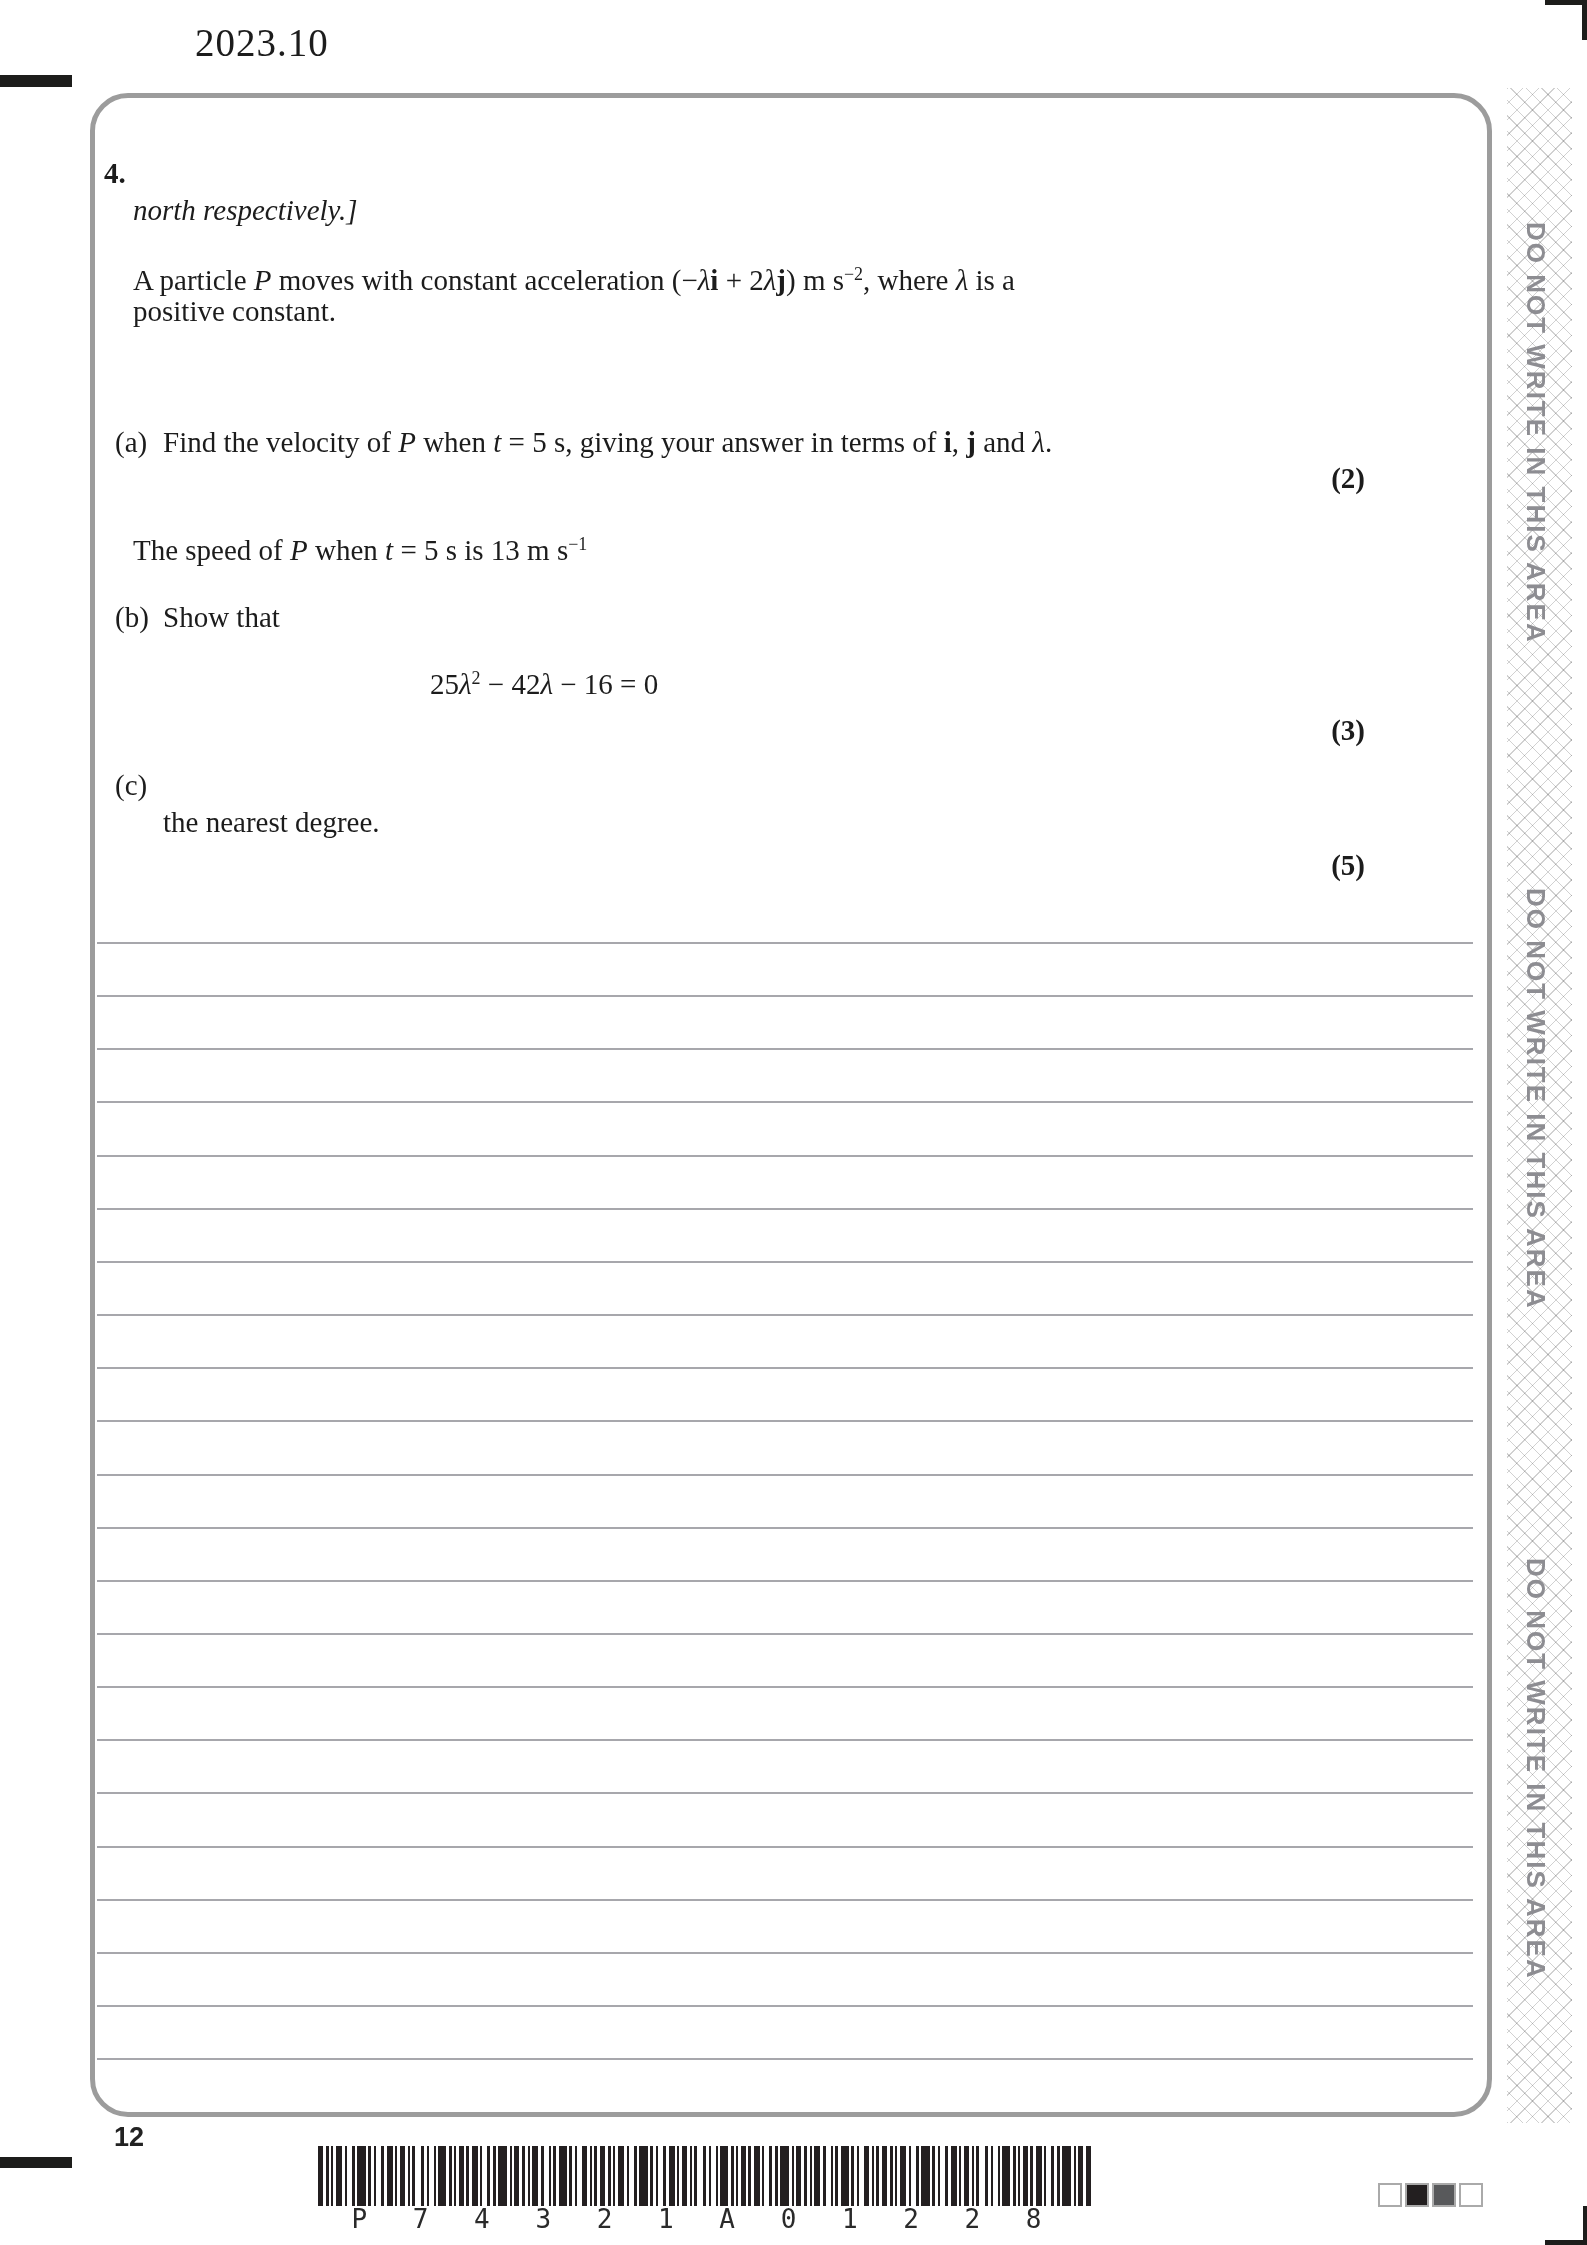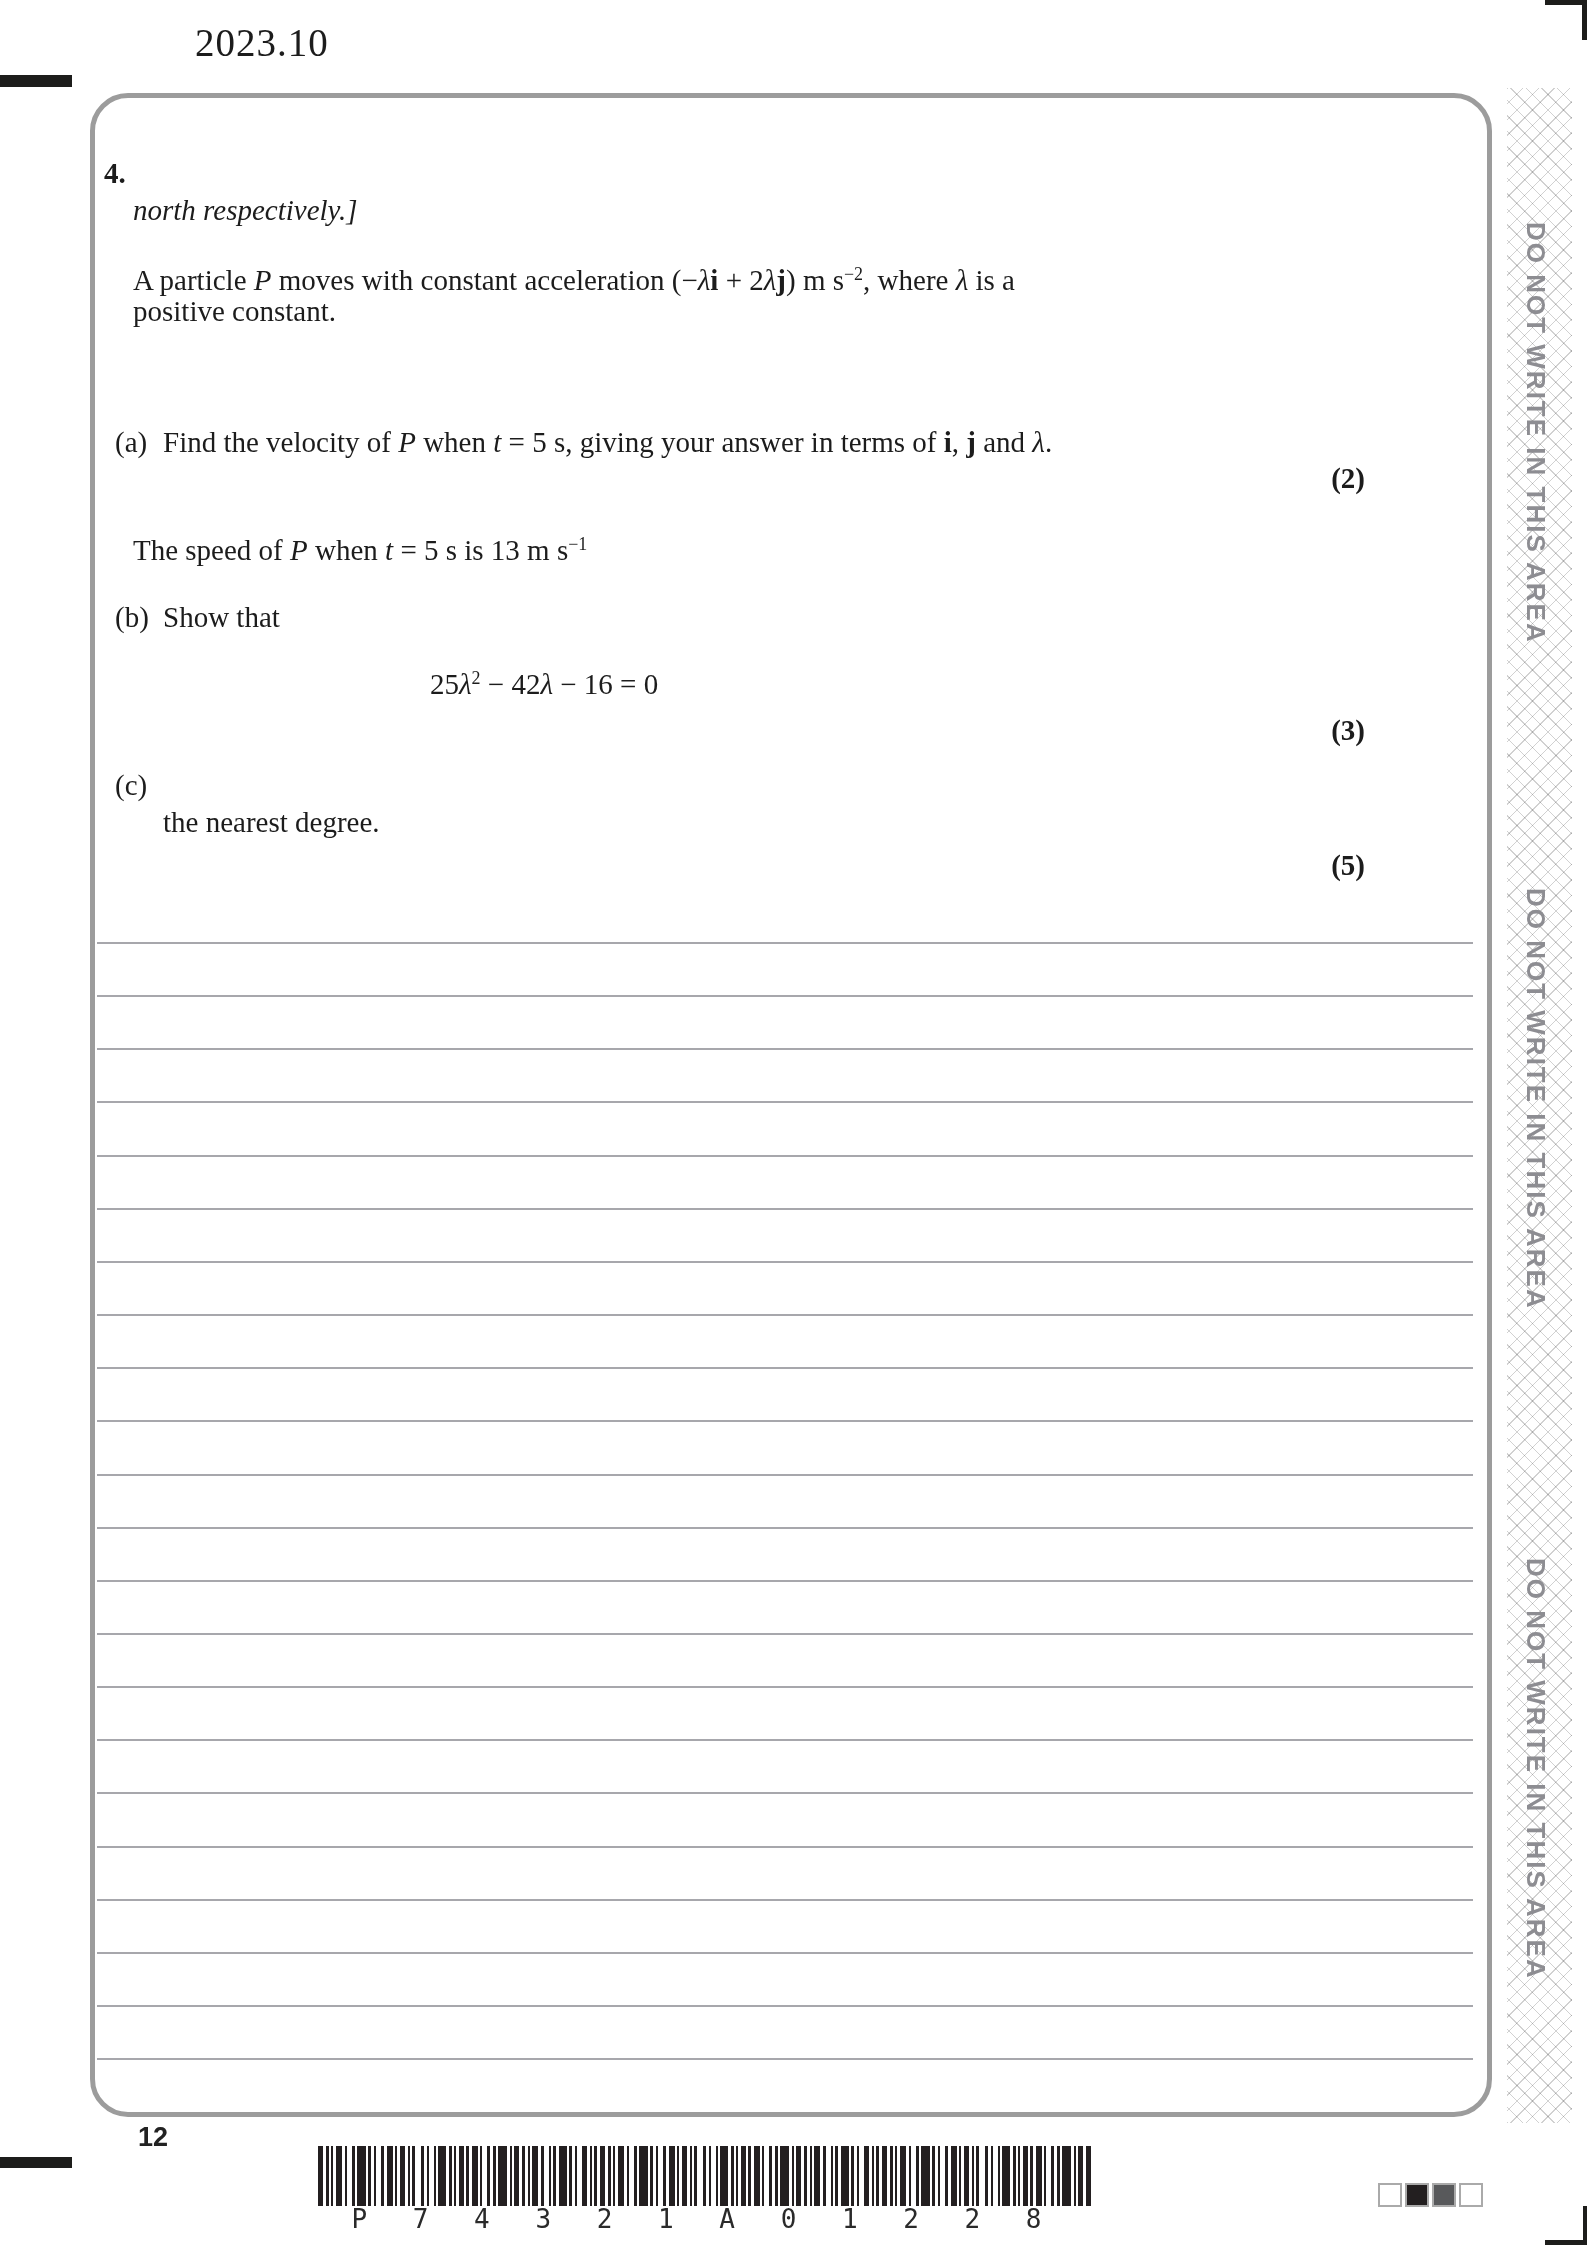--- a/index.html
+++ b/index.html
@@ -49,21 +49,21 @@
 
   .seg-i{font-style:italic;}
   .seg-b{font-weight:bold;}
   .seg-sup{font-size:0.62em;vertical-align:0.58em;}
 
   
   .lines-wrap{position:absolute;left:97px;top:942px;width:1376px;height:1130px;}
   .answer-line{position:absolute;left:0;width:100%;height:0;border-top:2px solid #a7a7ac;}
 
   
-  .page-number{position:absolute;left:138px;top:2122px;
+  .page-number{position:absolute;left:114px;top:2122px;
     font-family:"Liberation Sans","DejaVu Sans",sans-serif;font-weight:bold;font-size:27px;color:#222;}
   .barcode{position:absolute;left:318px;top:2146px;width:772px;height:60px;display:flex;align-items:stretch;}
   .barcode .bar{height:100%;}
   .barcode-text{position:absolute;left:318px;top:2204px;width:772px;text-align:center;
     font-family:"DejaVu Sans Mono","Liberation Mono",monospace;font-size:26px;letter-spacing:15px;color:#2a2a2a;white-space:nowrap;}
   .color-strip{position:absolute;left:1378px;top:2183px;display:flex;gap:3px;}
   .swatch{width:20px;height:20px;border:2px solid #aaa;}
 </style>
 </head>
 <body>

